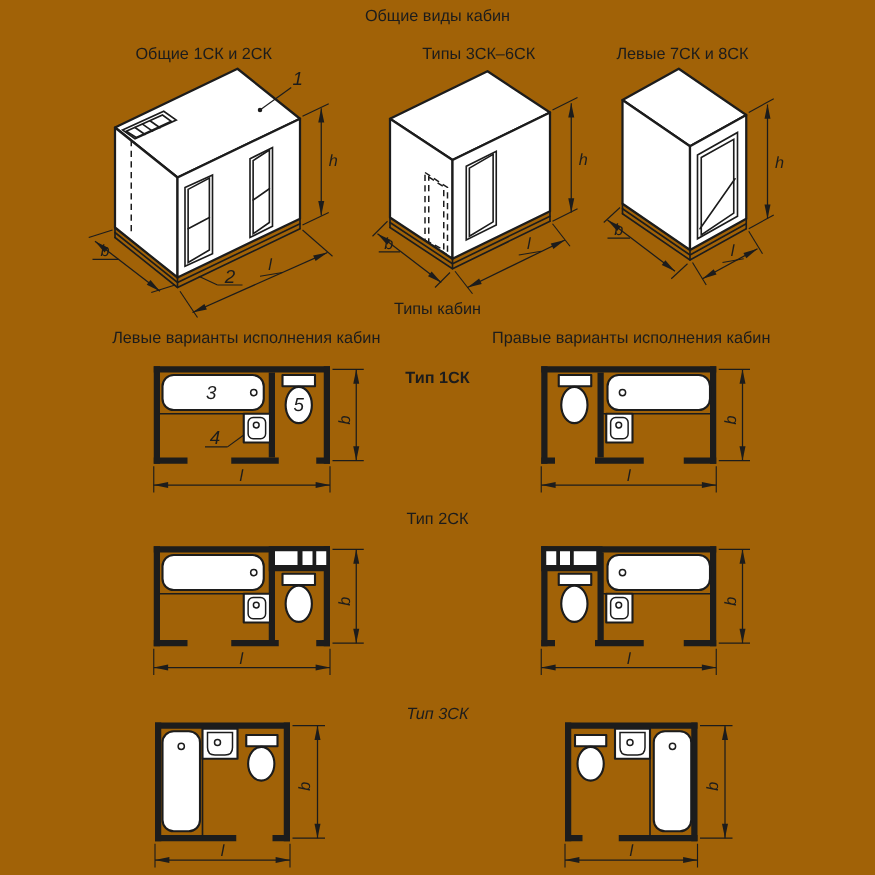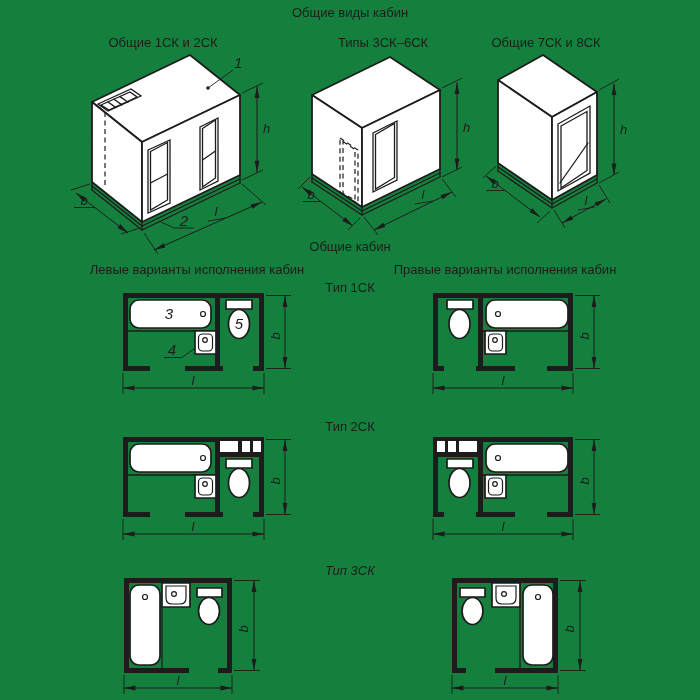--- a/index.html
+++ b/index.html
@@ -1,16 +1,16 @@
 <!DOCTYPE html>
 <html><head>
 <meta charset="utf-8">
 <style>
   html,body{margin:0;padding:0;background:#fff;}
-  .page{position:relative;width:700px;height:700px;background:#15803d;overflow:hidden;
+  .page{position:relative;width:700px;height:700px;background:#a16207;overflow:hidden;
         font-family:"Liberation Sans",sans-serif;color:#1c1c1c;}
   .hd{position:absolute;transform:translateX(-50%);font-size:13px;line-height:13px;
       white-space:nowrap;color:#1c1c1c;}
   .drw{position:absolute;}
   .lnw{stroke:#1c1c1c;stroke-width:1.8;fill:#ffffff;stroke-linejoin:round;}
   .ln2{stroke:#1c1c1c;stroke-width:1.3;fill:none;stroke-linecap:round;}
   .dash{stroke:#1c1c1c;stroke-width:1.2;fill:none;stroke-dasharray:5 3.5;}
   .thin{stroke:#1c1c1c;stroke-width:0.9;fill:none;}
   .dim{stroke:#1c1c1c;stroke-width:1;fill:none;
        marker-start:url(#da);marker-end:url(#da);}
@@ -31,26 +31,26 @@
     <defs>
       <marker id="da" markerUnits="userSpaceOnUse" markerWidth="14" markerHeight="9" refX="12.5" refY="4.5" orient="auto-start-reverse">
         <path d="M12.5,4.5 L1,2.1 L1,6.9 Z" fill="#1c1c1c"></path>
       </marker>
     </defs>
   </svg>
 
   <div class="hd" style="left:350px;top:6px;">Общие виды кабин</div>
   <div class="hd" style="left:163px;top:36px;">Общие 1СК и 2СК</div>
   <div class="hd" style="left:383px;top:36px;">Типы 3СК–6СК</div>
-  <div class="hd" style="left:546px;top:36px;">Общие 7СК и 8СК</div>
-  <div class="hd" style="left:350px;top:240px;">Общие кабин</div>
+  <div class="hd" style="left:546px;top:36px;">Левые 7СК и 8СК</div>
+  <div class="hd" style="left:350px;top:240px;">Типы кабин</div>
   <div class="hd" style="left:197px;top:263px;">Левые варианты исполнения кабин</div>
   <div class="hd" style="left:505px;top:263px;">Правые варианты исполнения кабин</div>
-  <div class="hd" style="left:350px;top:281px;">Тип 1СК</div>
-  <div class="hd" style="left:350px;top:420px;">Тип 2СК</div>
+  <div class="hd" style="left:350px;top:295px;font-weight:bold;">Тип 1СК</div>
+  <div class="hd" style="left:350px;top:408px;">Тип 2СК</div>
   <div class="hd" style="left:350px;top:564px;font-style:italic;">Тип 3СК</div>
 
   <svg class="drw" style="left:60px;top:52px;" width="240" height="205">
     <g>
       <polygon class="lnw" points="82,90 32,50 130,3 180,43"></polygon>
       <polygon class="lnw" points="32,50 82,90 82,170 32,130"></polygon>
       <polygon class="lnw" points="82,90 180,43 180,123 82,170"></polygon>
 
       <polyline class="ln2" points="32,134 82,174 180,127"></polyline>
       <polyline class="ln2" points="32,138 82,178 180,131"></polyline>

